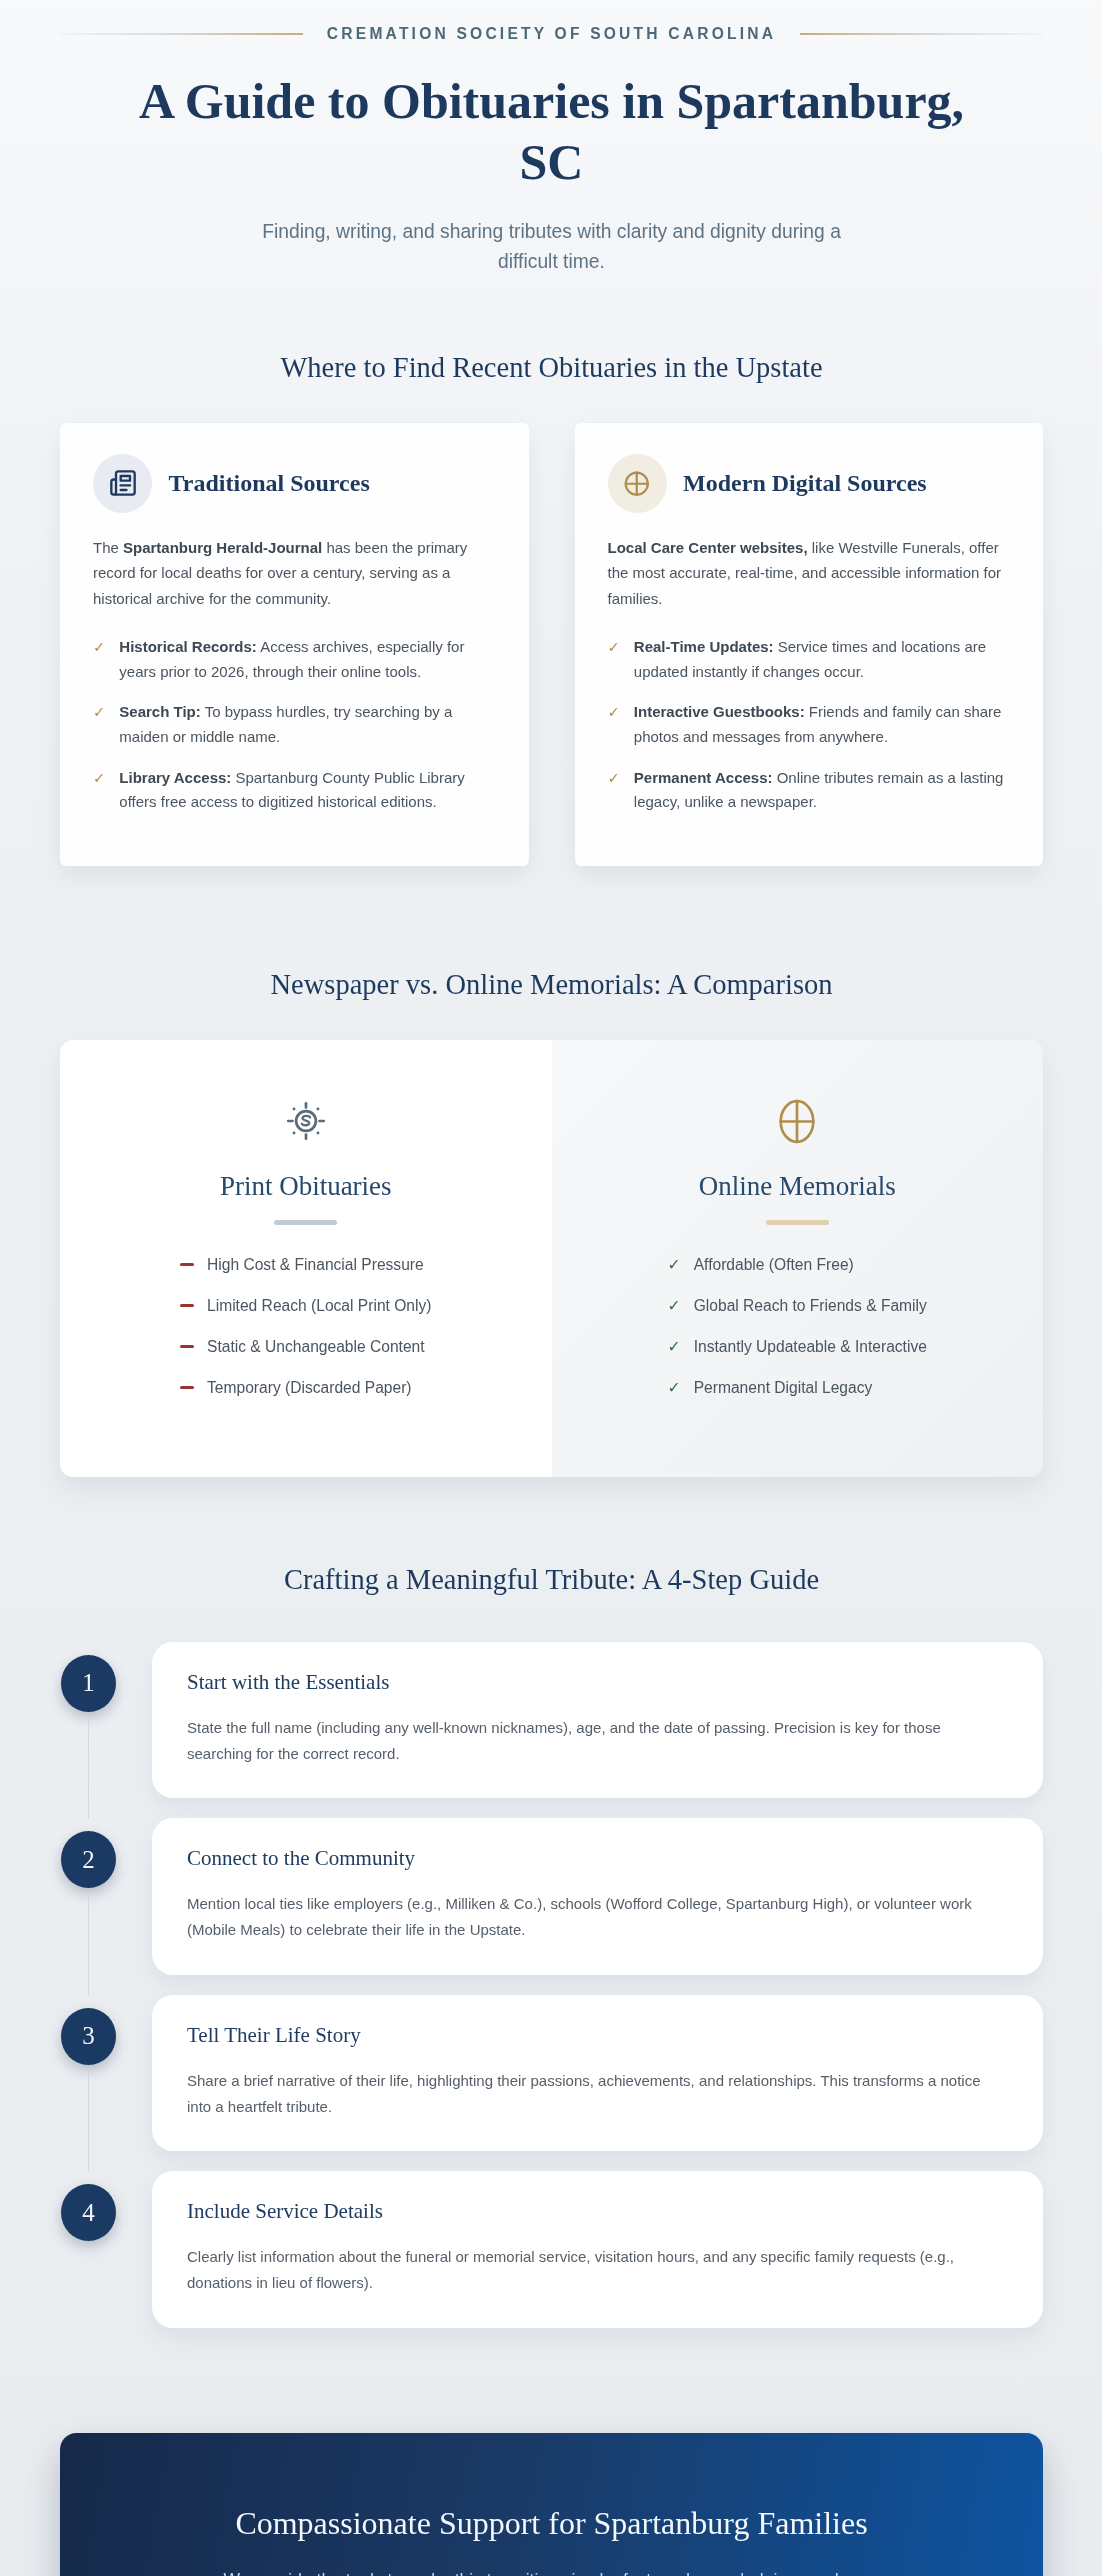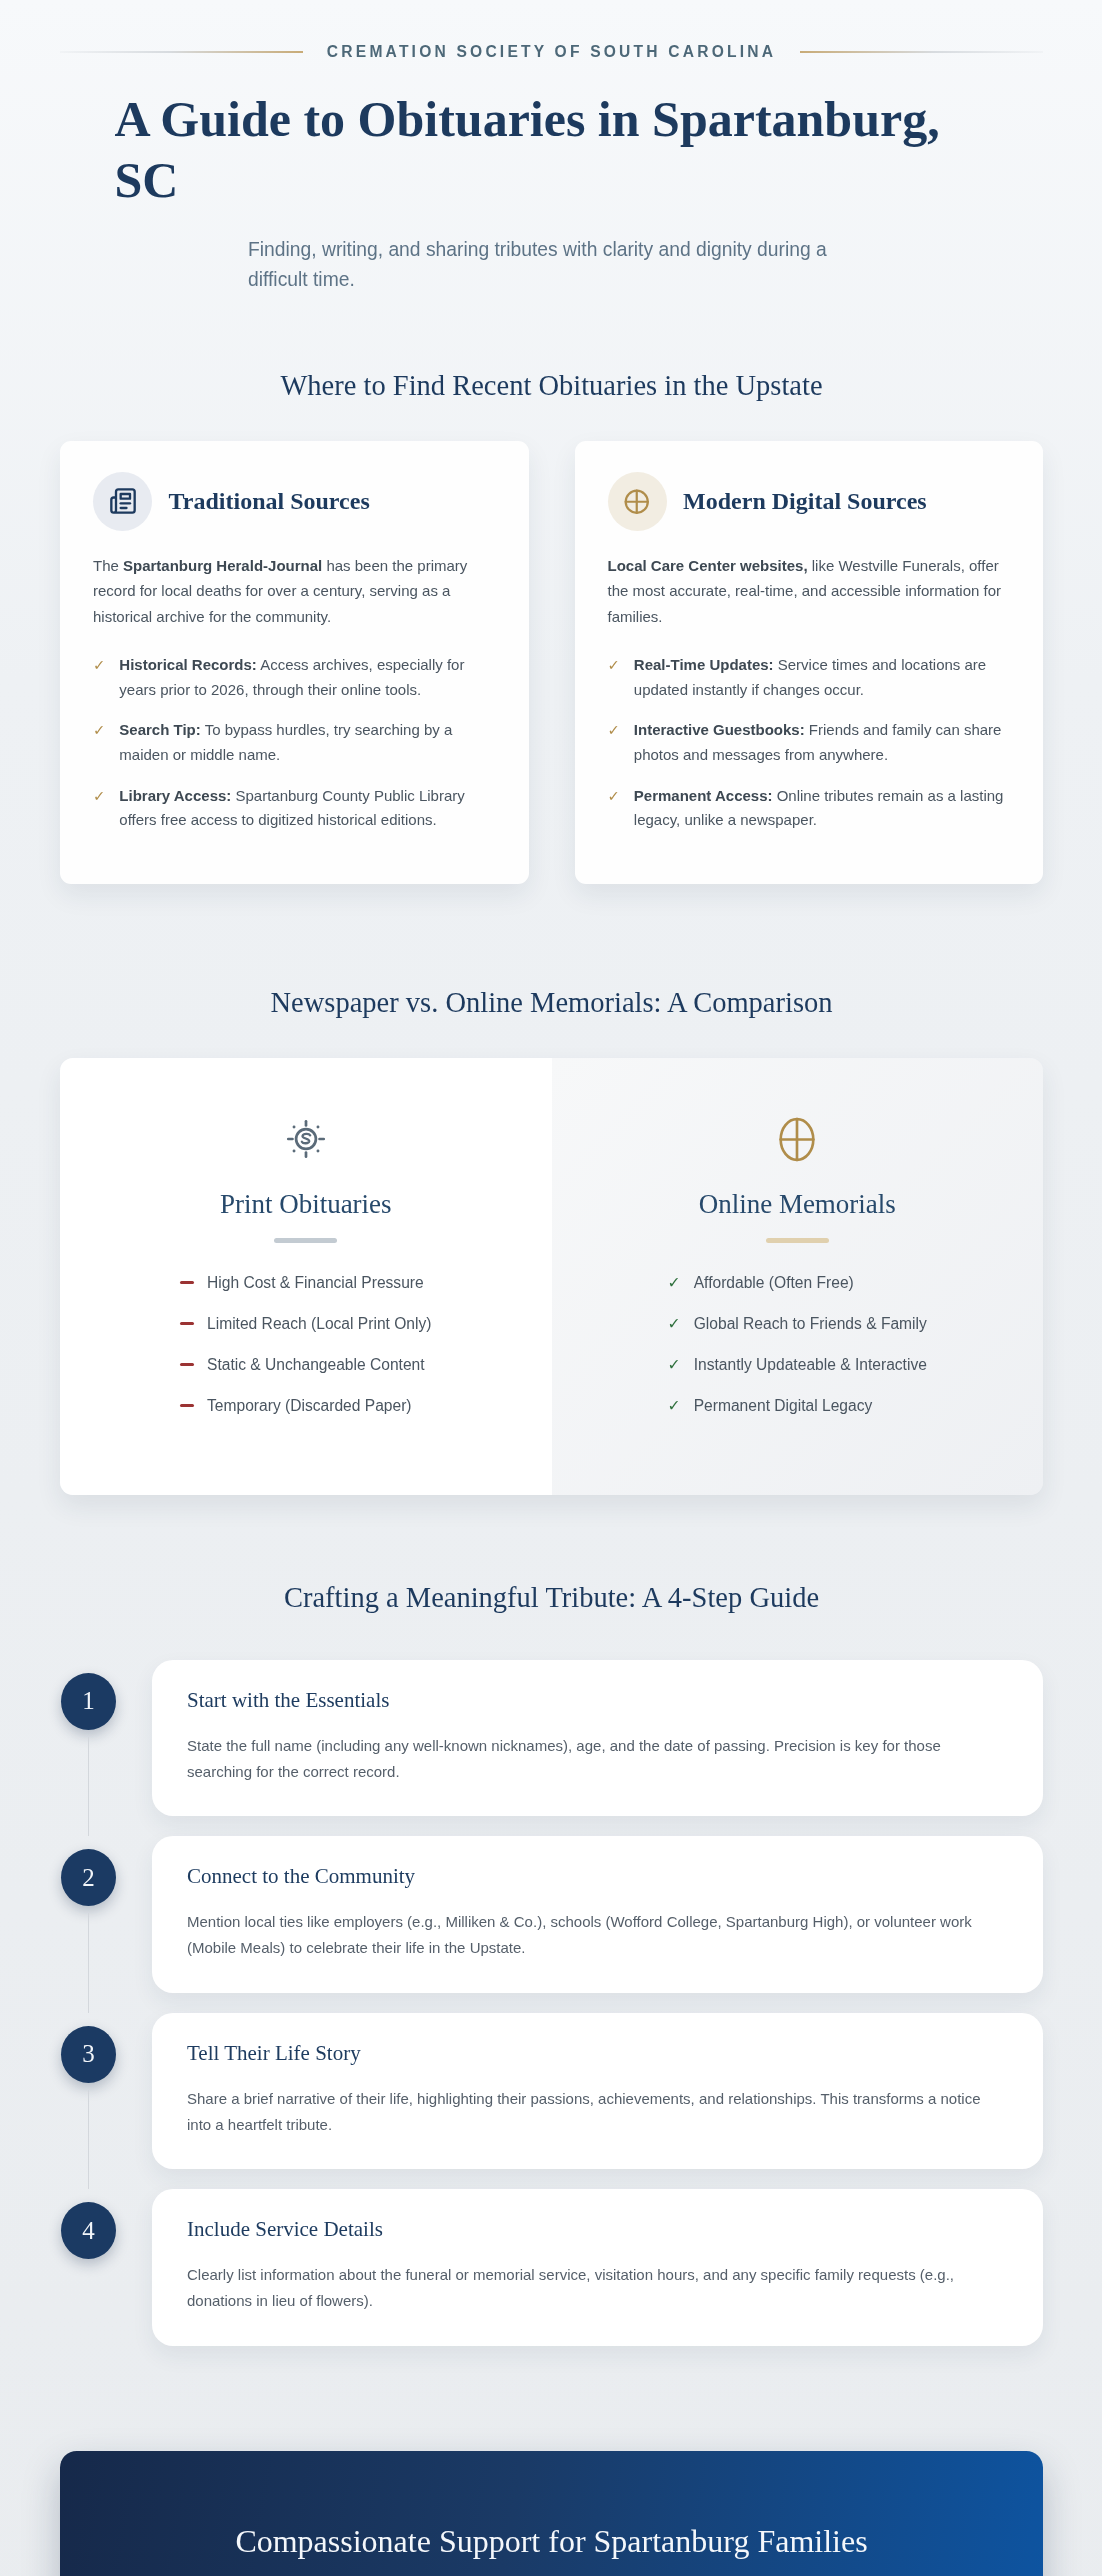--- a/index.html
+++ b/index.html
@@ -7,21 +7,21 @@
   body {
     font-family: "Liberation Sans", "DejaVu Sans", sans-serif;
     background: linear-gradient(180deg, #f7f9fb 0%, #eef1f4 25%, #e9ecef 100%);
     color: #4a5560;
     min-height: 2576px;
   }
   .serif { font-family: "Liberation Serif", "DejaVu Serif", serif; }
   .container { width: 1103px; padding: 0 60px; }
 
   
-  .hero { padding-top: 43px; }
+  .hero { padding-top: 25px; text-align: center; }
   .kicker-row { display: flex; align-items: center; gap: 24px; }
   .kicker-line { flex: 1; height: 1.8px; }
   .kicker-line.left  { background: linear-gradient(to right, rgba(210,214,219,.15), #d7dbdf 45%, #c8ab77); }
   .kicker-line.right { background: linear-gradient(to left,  rgba(210,214,219,.15), #d7dbdf 45%, #c8ab77); }
   .kicker-text {
     font-size: 15.6px; font-weight: bold; letter-spacing: 3.2px;
     color: #4d6878; white-space: nowrap;
   }
   h1.page-title {
     font-family: "Liberation Serif", "DejaVu Serif", serif;
@@ -37,21 +37,21 @@
   .section-heading {
     font-family: "Liberation Serif", "DejaVu Serif", serif;
     font-size: 28.5px; font-weight: 500; color: #1d3a5e;
     text-align: center;
   }
 
   
   .sources-section { margin-top: 75px; }
   .sources-grid { display: grid; grid-template-columns: 1fr 1fr; gap: 46px; margin-top: 39px; }
   .source-card {
-    background: #fefefe; border-radius: 11px; padding: 31px 33px 35px;
+    background: #fefefe; border-radius: 6px; padding: 31px 33px 35px;
     box-shadow: 0 11px 26px rgba(30, 50, 80, 0.08);
   }
   .source-card-header { display: flex; align-items: center; gap: 16.6px; margin-bottom: 22px; }
   .icon-circle {
     width: 59px; height: 59px; border-radius: 50%;
     display: flex; align-items: center; justify-content: center; flex-shrink: 0;
   }
   .icon-circle.slate { background: #e8ebf1; }
   .icon-circle.tan   { background: #f2ede2; }
   .source-card-title {

